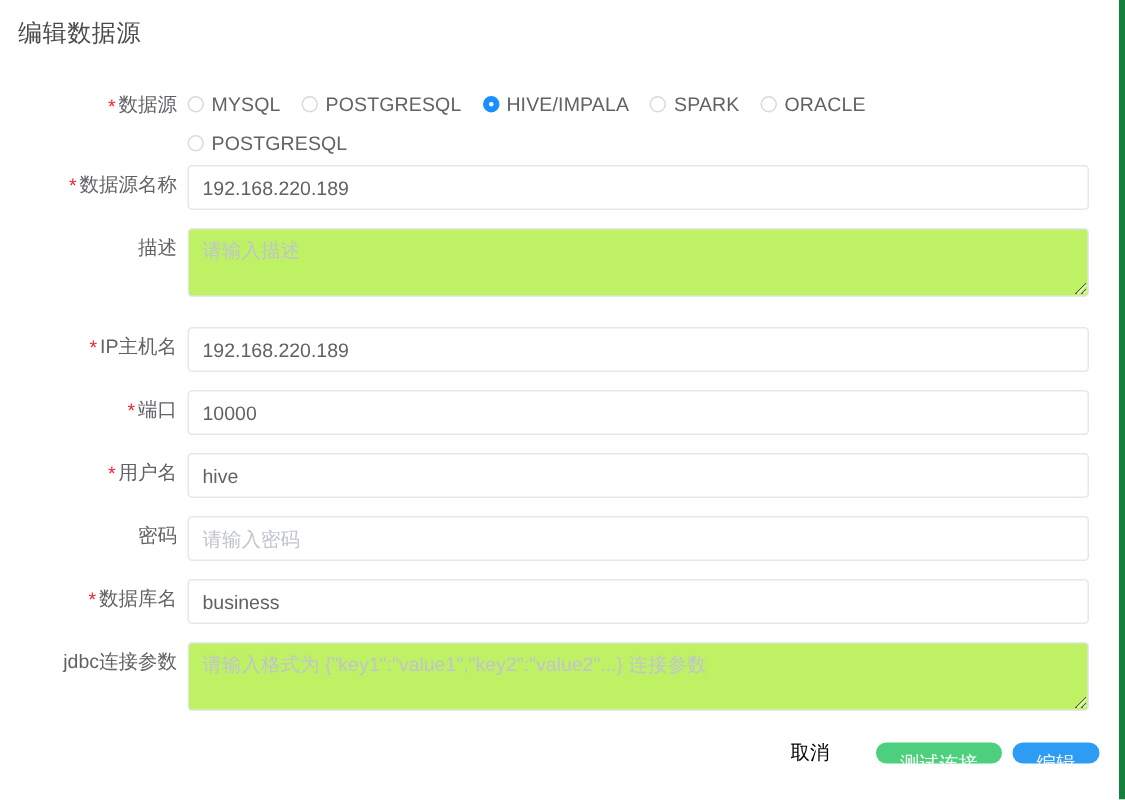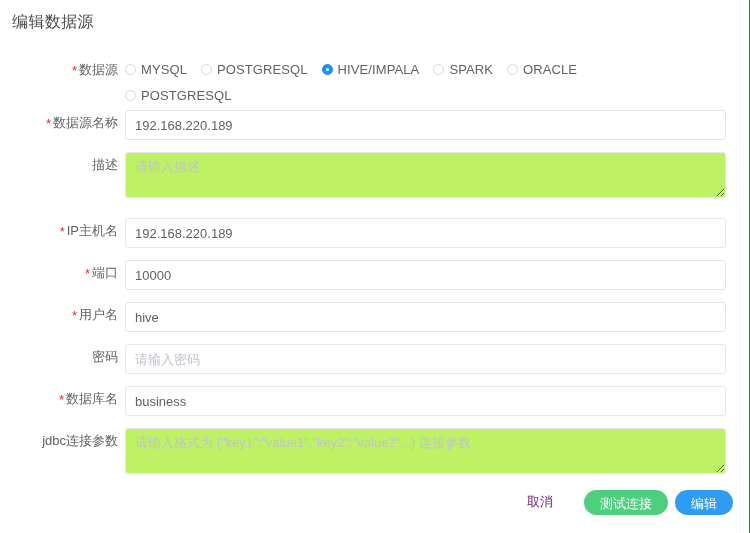--- a/index.html
+++ b/index.html
@@ -14,21 +14,21 @@
     font-size: 13px;
     color: #606266;
     overflow: hidden;
     position: relative;
   }
   .page {
     position: relative;
     width: 750px;
     height: 533px;
     box-sizing: border-box;
-    border-right: 1px solid #15803d;
+    border-right: 4px solid #15803d;
     background: #fff;
   }
 
   
   .dialog-title {
     position: absolute;
     left: 12px;
     top: 12px;
     font-size: 16px;
     color: #4a4a4a;
@@ -169,28 +169,28 @@
   .btn {
     font-family: "Liberation Sans", "DejaVu Sans", sans-serif;
     font-size: 13px;
     border: none;
     cursor: pointer;
     outline: none;
     white-space: nowrap;
   }
   .btn-text {
     background: transparent;
-    color: #701a75;
+    color: #000000;
     padding: 0 6px;
     height: 26px;
     line-height: 26px;
     margin-right: 18px;
   }
   .btn-pill {
-    height: 25px;
+    height: 14px;
     line-height: 27px;
     border-radius: 14px;
     color: #ffffff;
     padding: 0 16px;
     margin-left: 7px;
   }
   .btn-success { background: #4cd07d; }
   .btn-primary { background: #2f9cf4; }
 </style>
 </head>

